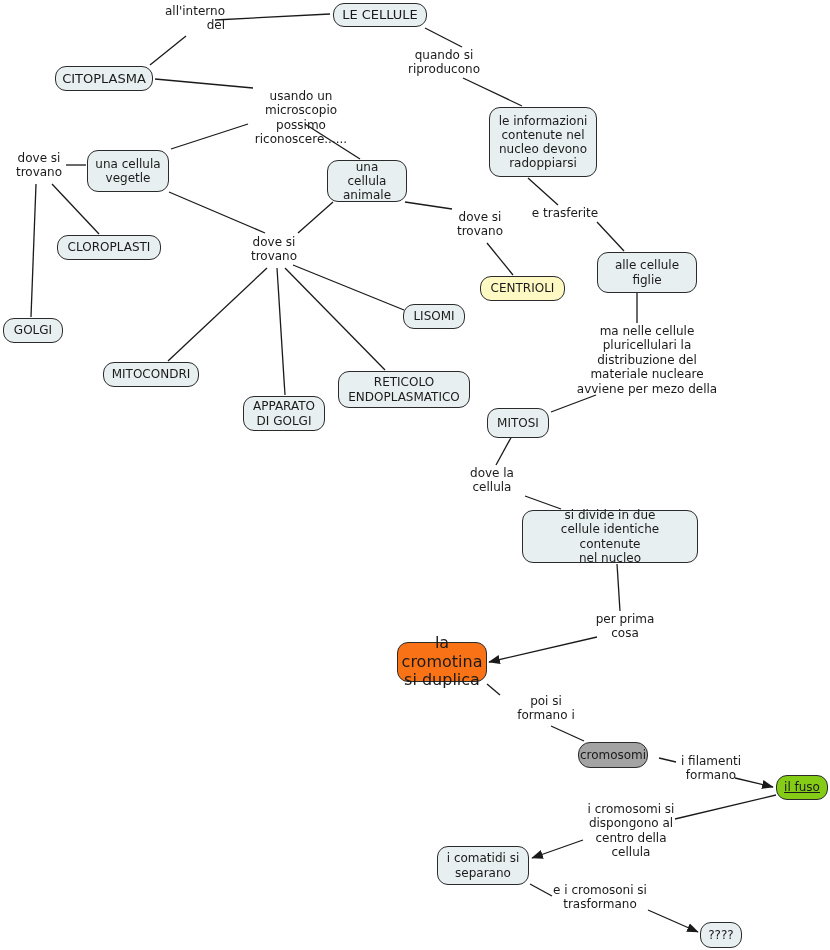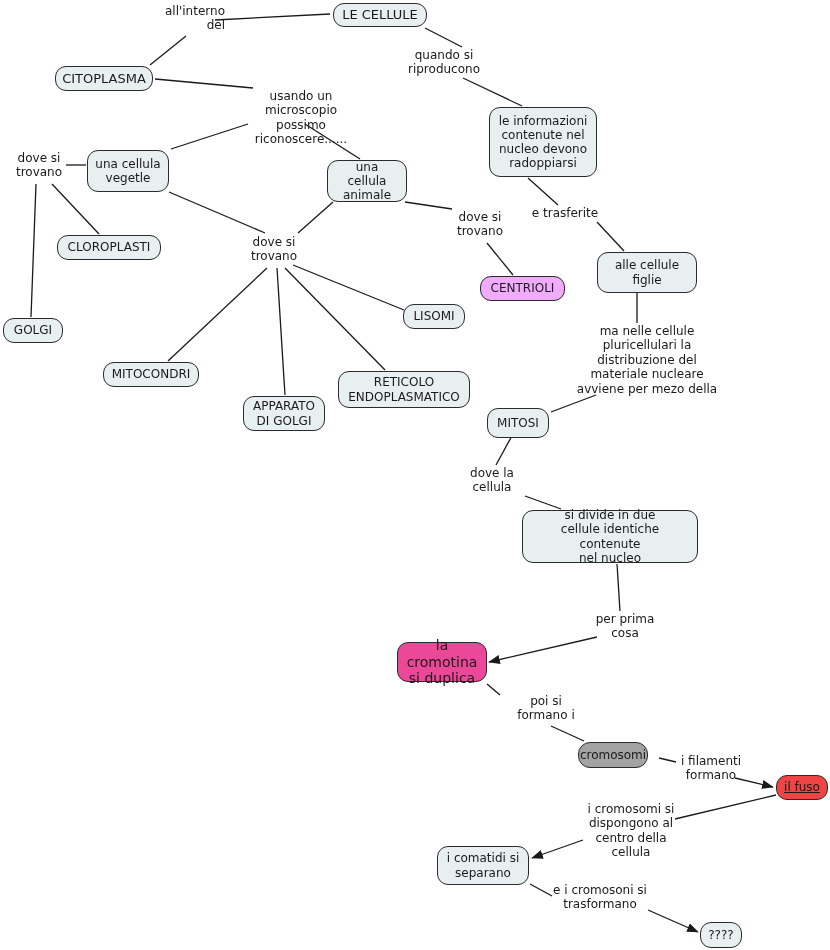--- a/index.html
+++ b/index.html
@@ -143,33 +143,33 @@
 contenute nel
 nucleo devono
 radoppiarsi</div>
       <div class="node" style="left: 87px; top: 150px; width: 82px; height: 42px; font-size: 12px; background: rgb(232, 239, 241); border-color: rgb(43, 43, 43);">una cellula
 vegetle</div>
       <div class="node" style="left: 327px; top: 160px; width: 80px; height: 42px; font-size: 12px; background: rgb(232, 239, 241); border-color: rgb(43, 43, 43);">una cellula
 animale</div>
       <div class="node" style="left: 57px; top: 235px; width: 104px; height: 25px; font-size: 12px; background: rgb(232, 239, 241); border-color: rgb(43, 43, 43);">CLOROPLASTI</div>
       <div class="node" style="left: 597px; top: 252px; width: 100px; height: 41px; font-size: 12px; background: rgb(232, 239, 241); border-color: rgb(43, 43, 43);">alle cellule
 figlie</div>
-      <div class="node" style="left: 480px; top: 276px; width: 85px; height: 25px; font-size: 12px; background: #f0abfc; border-color: rgb(43, 43, 43);">CENTRIOLI</div>
+      <div class="node" style="left: 480px; top: 276px; width: 85px; height: 25px; font-size: 12px; background: #fef9c3; border-color: rgb(43, 43, 43);">CENTRIOLI</div>
       <div class="node" style="left: 403px; top: 304px; width: 62px; height: 25px; font-size: 12px; background: rgb(232, 239, 241); border-color: rgb(43, 43, 43);">LISOMI</div>
       <div class="node" style="left: 3px; top: 318px; width: 60px; height: 25px; font-size: 12px; background: rgb(232, 239, 241); border-color: rgb(43, 43, 43);">GOLGI</div>
       <div class="node" style="left: 103px; top: 362px; width: 96px; height: 25px; font-size: 12px; background: rgb(232, 239, 241); border-color: rgb(43, 43, 43);">MITOCONDRI</div>
       <div class="node" style="left: 338px; top: 371px; width: 132px; height: 37px; font-size: 12px; background: rgb(232, 239, 241); border-color: rgb(43, 43, 43);">RETICOLO
 ENDOPLASMATICO</div>
       <div class="node" style="left: 243px; top: 396px; width: 82px; height: 35px; font-size: 12px; background: rgb(232, 239, 241); border-color: rgb(43, 43, 43);">APPARATO
 DI GOLGI</div>
       <div class="node" style="left: 487px; top: 408px; width: 62px; height: 30px; font-size: 12px; background: rgb(232, 239, 241); border-color: rgb(43, 43, 43);">MITOSI</div>
       <div class="node" style="left: 522px; top: 510px; width: 176px; height: 53px; font-size: 12px; background: rgb(232, 239, 241); border-color: rgb(43, 43, 43);">si divide in due
 cellule identiche contenute
 nel nucleo</div>
-      <div class="node" style="left: 397px; top: 642px; width: 90px; height: 40px; font-size: 14px; background: #ec4899; border-color: rgb(43, 43, 43);">la cromotina
+      <div class="node" style="left: 397px; top: 642px; width: 90px; height: 40px; font-size: 16px; background: #f97316; border-color: rgb(43, 43, 43);">la cromotina
 si duplica</div>
       <div class="node" style="left: 578px; top: 742px; width: 70px; height: 26px; font-size: 12px; background: #a3a3a3; border-color: rgb(43, 43, 43); border-radius: 12px;">cromosomi</div>
-      <div class="node" style="left: 776px; top: 775px; width: 52px; height: 25px; font-size: 12px; background: #ef4444; border-color: rgb(43, 43, 43); text-decoration: underline;">il fuso</div>
+      <div class="node" style="left: 776px; top: 775px; width: 52px; height: 25px; font-size: 12px; background: #84cc16; border-color: rgb(43, 43, 43); text-decoration: underline;">il fuso</div>
       <div class="node" style="left: 437px; top: 846px; width: 92px; height: 39px; font-size: 12px; background: rgb(232, 239, 241); border-color: rgb(43, 43, 43);">i comatidi si
 separano</div>
       <div class="node" style="left: 700px; top: 922px; width: 42px; height: 26px; font-size: 12px; background: rgb(232, 239, 241); border-color: rgb(43, 43, 43);">????</div>
     </div>
 </div>
 
 </body></html>

